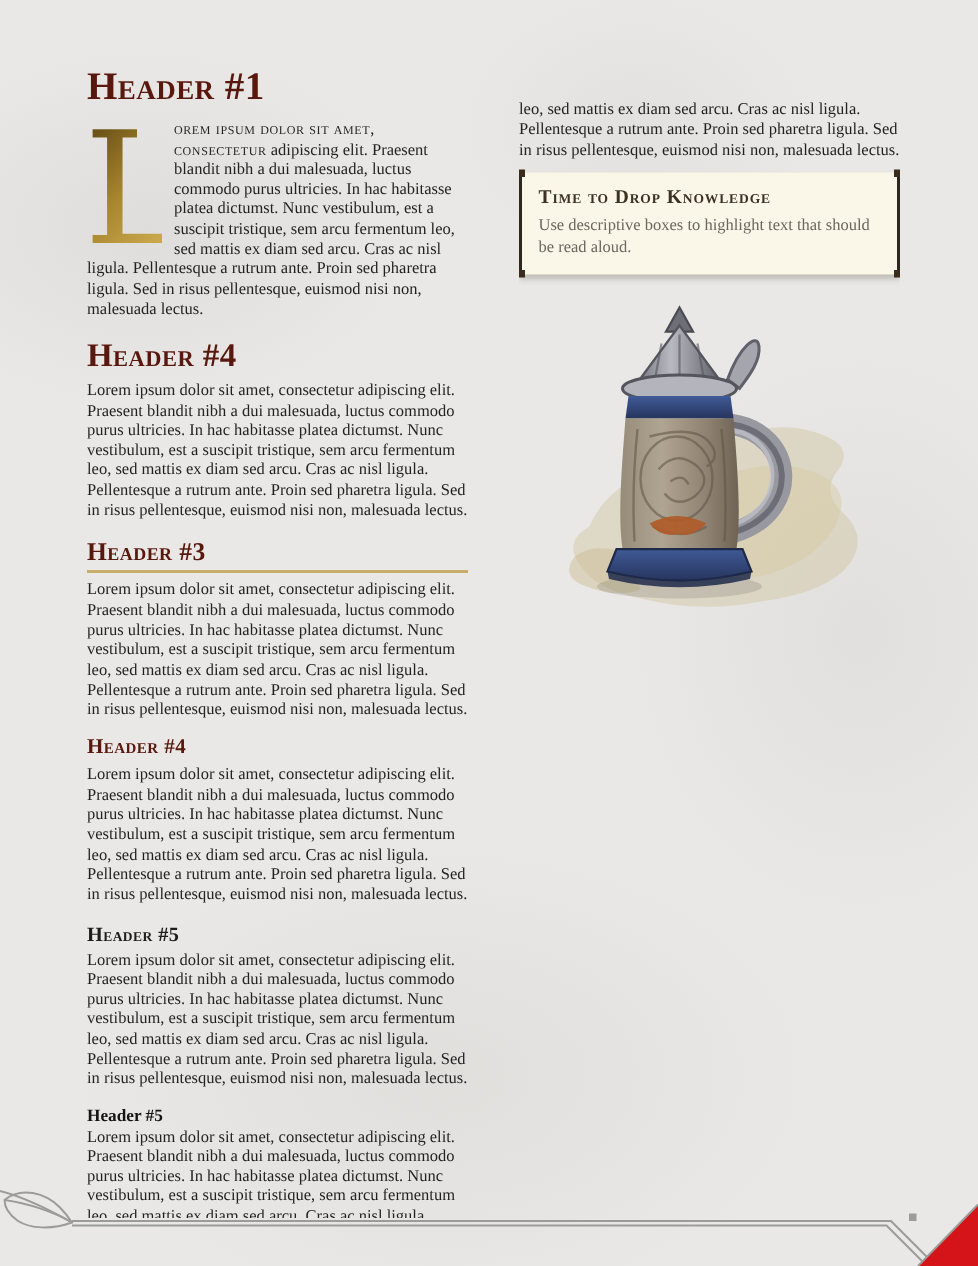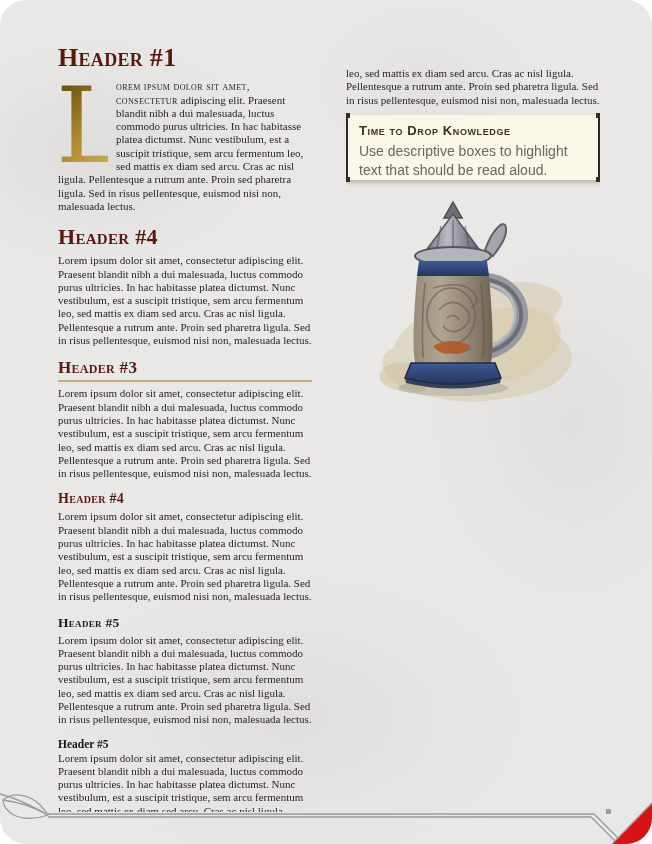--- a/index.html
+++ b/index.html
@@ -9,21 +9,20 @@
   .page {
     position: relative;
     width: 652px; height: 844px;
     overflow: hidden;
     background:
       radial-gradient(ellipse 300px 200px at 15% 18%, rgba(178,178,175,.20), transparent 60%),
       radial-gradient(ellipse 260px 320px at 88% 50%, rgba(182,180,175,.16), transparent 60%),
       radial-gradient(ellipse 420px 260px at 45% 85%, rgba(178,176,170,.16), transparent 60%),
       radial-gradient(ellipse 200px 150px at 65% 10%, rgba(185,183,180,.14), transparent 60%),
       #e9e8e6;
-    border-radius: 26px;
   }
 
   .columns {
     position: absolute; top:0; left:0; right:0;
     height: 812px; overflow: hidden;
     display: flex; gap: 14px;
     padding: 44px 52px 0 58px;
   }
   .col { width: 264px; overflow: hidden; }
   .col-right { padding-top: 23px; margin-left: 20px; }
@@ -80,36 +79,36 @@
   }
   .note-body { font-size: 11px; color: #86827d; margin-top: 3px; }
 
   
   .desc-box {
     position: relative; margin: 8px 0 0;
     background: #faf6e8;
     border-left: 2px solid #2c2820;
     border-right: 2px solid #2c2820;
     box-shadow: 0 3px 4px rgba(60,50,30,.25);
-    padding: 8px 11px 0;
-    font-family: Liberation Sans, sans-serif;
+    padding: 8px 11px 10px;
+    font-family: Liberation Serif, serif;
   }
   .corner-dot {
     position: absolute; width: 5px; height: 5px;
     background: #3a2d1d;
   }
   .corner-dot.tl { top: -2px; left: -3px; }
   .corner-dot.tr { top: -2px; right: -3px; }
   .corner-dot.bl { bottom: -2px; left: -3px; }
   .corner-dot.br { bottom: -2px; right: -3px; }
   .desc-title {
     font-variant: small-caps; font-weight: bold;
     font-size: 13px; color: #3b3223; letter-spacing: .6px;
   }
-  .desc-line1 { font-size: 14px; color: #6b675e; margin-top: 4px; line-height: 1.35; }
+  .desc-line1 { font-size: 11px; color: #6b675e; margin-top: 4px; line-height: 1.35; }
   .desc-line2 { font-size: 11px; color: #6b675e; margin-top: 2px; padding-left: 10px; line-height: 1.35; }
   .desc-line2 b { color: #3a362c; }
 
   
   .stein-wrap { margin-top: 18px; text-align: center; }
 
   
   .footer-decor { position: absolute; left: 0; bottom: 0; width: 652px; height: 60px; }
 </style>
 </head>

